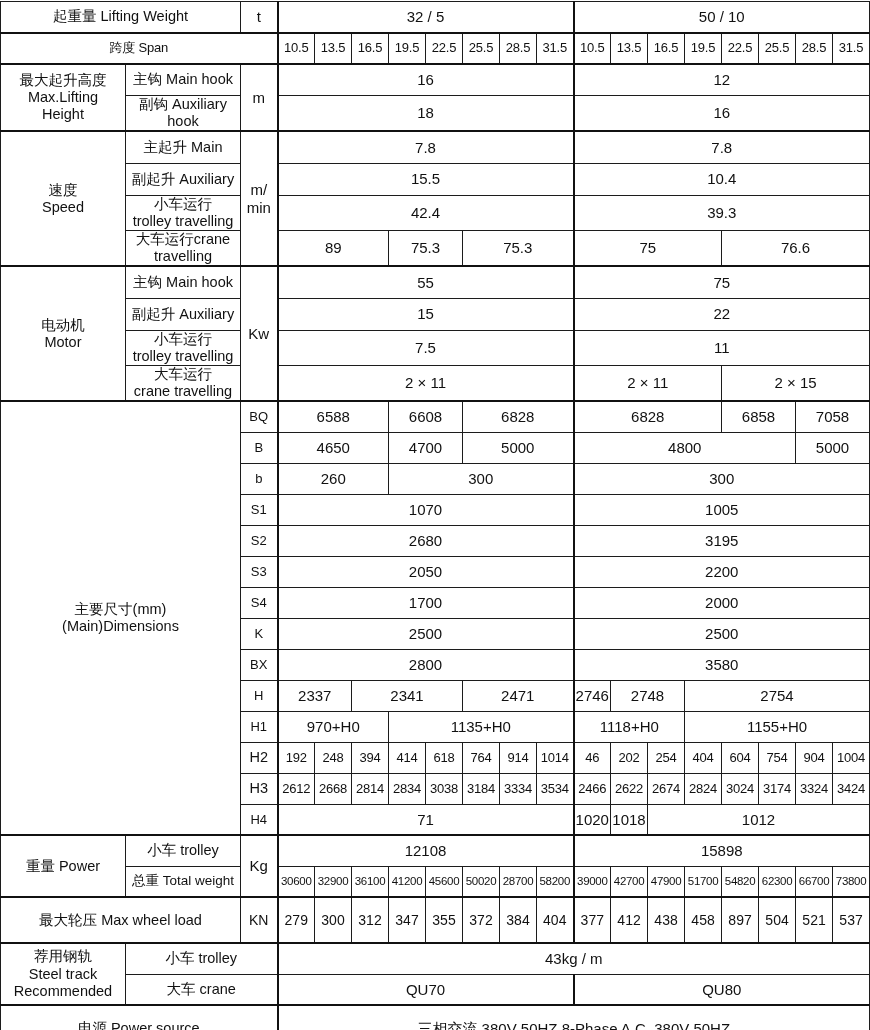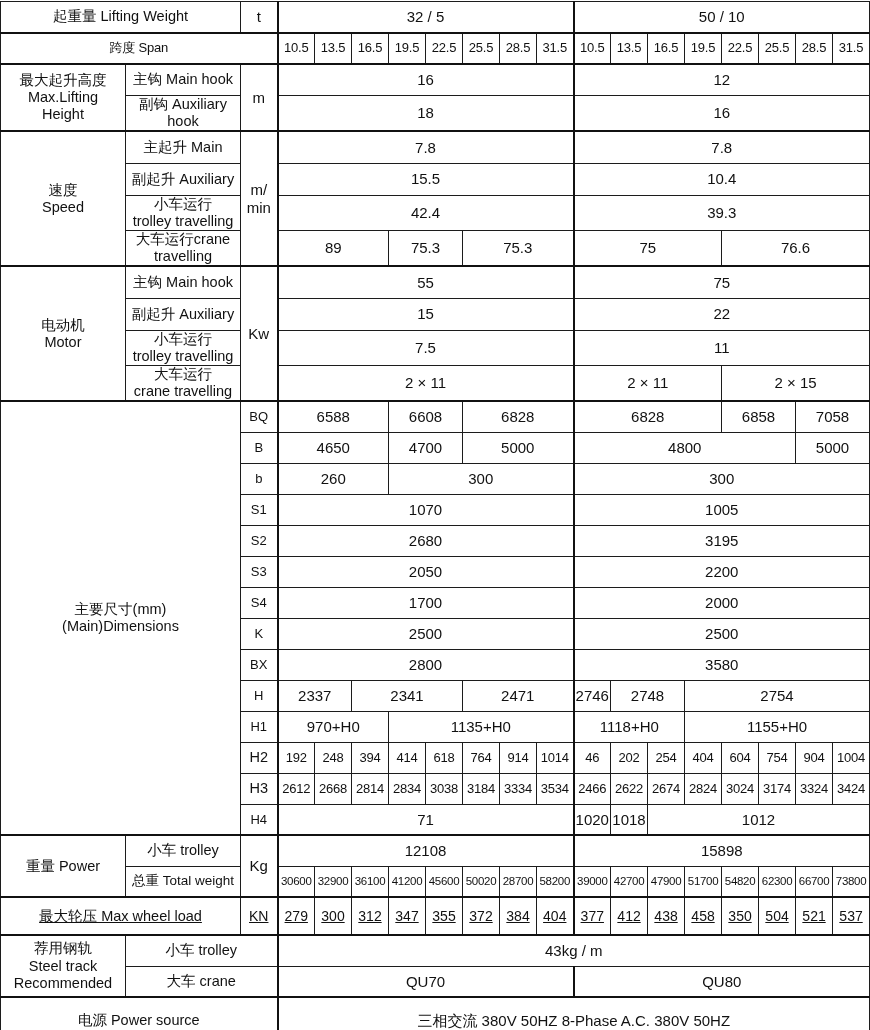--- a/index.html
+++ b/index.html
@@ -296,36 +296,36 @@
         <td data-name="value-cell">58200</td>
         <td class="bl2" data-name="value-cell">39000</td>
         <td data-name="value-cell">42700</td>
         <td data-name="value-cell">47900</td>
         <td data-name="value-cell">51700</td>
         <td data-name="value-cell">54820</td>
         <td data-name="value-cell">62300</td>
         <td data-name="value-cell">66700</td>
         <td data-name="value-cell">73800</td>
       </tr>
-      <tr class="r-14 sec" style="height: 38px; text-decoration: underline;">
+      <tr class="r-14 sec" style="height: 46px;">
         <td colspan="2" class="lb" data-name="section-max-wheel-load">最大轮压 Max wheel load</td>
         <td class="u" data-name="unit-kn">KN</td>
         <td class="bl2" data-name="value-cell">279</td>
         <td data-name="value-cell">300</td>
         <td data-name="value-cell">312</td>
         <td data-name="value-cell">347</td>
         <td data-name="value-cell">355</td>
         <td data-name="value-cell">372</td>
         <td data-name="value-cell">384</td>
         <td data-name="value-cell">404</td>
         <td class="bl2" data-name="value-cell">377</td>
         <td data-name="value-cell">412</td>
         <td data-name="value-cell">438</td>
         <td data-name="value-cell">458</td>
-        <td data-name="value-cell">350</td>
+        <td data-name="value-cell">897</td>
         <td data-name="value-cell">504</td>
         <td data-name="value-cell">521</td>
         <td data-name="value-cell">537</td>
       </tr>
       <tr class="sec" style="height: 31px;">
         <td rowspan="2" class="lb" data-name="section-steel-track">荐用钢轨
 Steel track
 Recommended</td>
         <td colspan="2" class="lb" data-name="sublabel-trolley">小车 trolley</td>
         <td colspan="16" class="bl2" data-name="value-cell">43kg / m</td>

